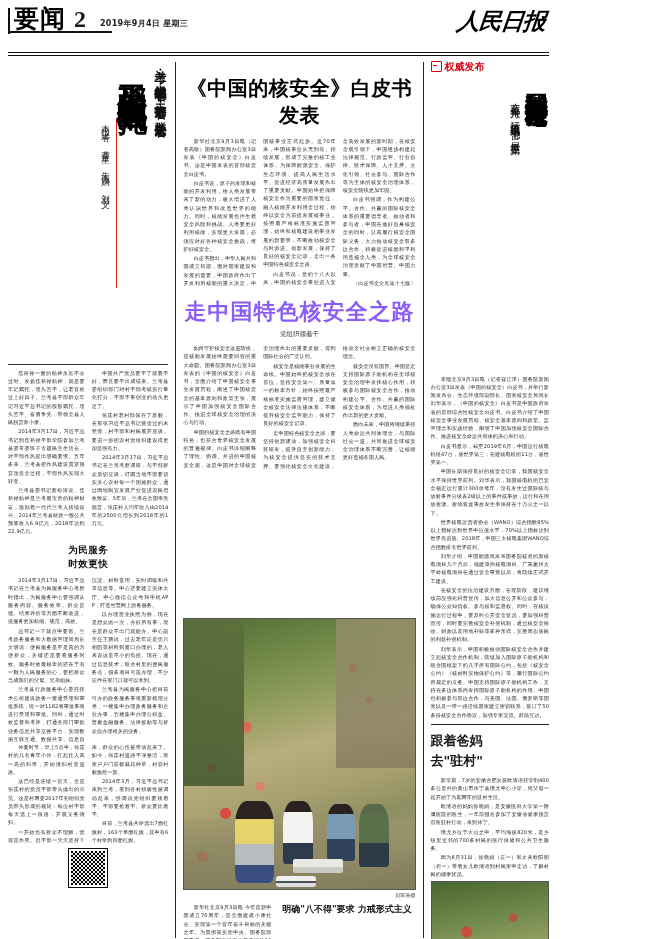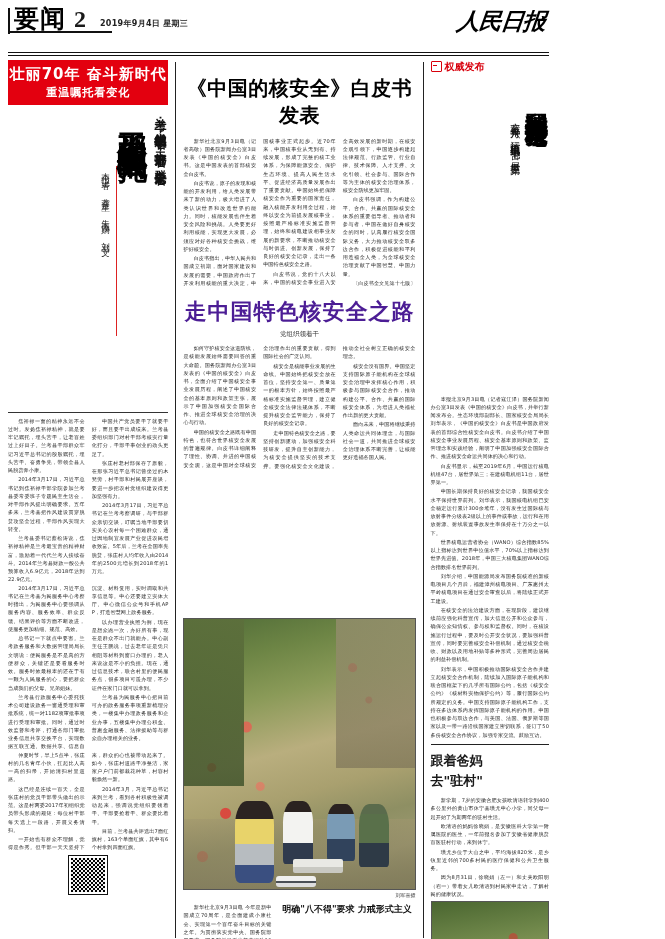--- a/index.html
+++ b/index.html
@@ -189,21 +189,21 @@
     margin: 15px 0 8px;
     color: #000;
   }
   .mid-title2 {
     font-family: "DejaVu Sans", sans-serif;
     font-weight: bold;
     font-size: 22px;
     text-align: center;
     letter-spacing: 1px;
     margin: 10px 0 3px;
-    color: #4c1d95;
+    color: #8b5cf6;
   }
   .byline-center {
     font-family: "DejaVu Sans", sans-serif;
     font-size: 6.5px;
     text-align: center;
     margin-bottom: 5px;
     color:#333;
   }
   .hr-dark { border-top: 1.2px solid #222; margin: 5px 0; }
 
@@ -302,21 +302,21 @@
     margin-top: 2px;
     color:#333;
   }
 
   
   .auth-tag {
     font-family: "DejaVu Sans", sans-serif;
     font-weight: bold;
     font-size: 10px;
     color: #d8000c;
-    margin-bottom: 20px;
+    margin-bottom: 0;
     display: flex; align-items: center; gap: 3px;
   }
   .auth-tag .mark {
     display: inline-block; width: 9px; height: 9px;
     border: 1.4px solid #d8000c; position: relative; border-radius: 1px;
   }
   .auth-tag .mark:after{
     content:""; position:absolute; left:1.5px; top:3px; width:4px; height:1.4px; background:#d8000c;
   }
   .right-flex { display:flex; flex-direction: row-reverse; align-items:flex-start; }
@@ -372,40 +372,38 @@
     </div>
     <div class="mast-right">人民日报</div>
   </div>
   <div class="rule-top"></div>
   <div class="rule-thin"></div>
 
   <div class="body-grid">
 
     <div class="col-left">
 
-      <div class="red-banner">
-        <div class="l1">壮丽70年  奋斗新时代</div>
-        <div class="l2">重温嘱托看变化</div>
-      </div>
 
       <div class="vhead-wrap">
         <div class="vtitle">兰考：党组织领着干，干部抢着干，群众比着干</div>
         <div class="vmain">为了那份印在心中的嘱托</div>
         <div class="vbyline">本报记者  龚金星  朱佩娴  刘书文</div>
       </div>
 
       <div class="txt two-col">
         <p>焦裕禄一面的精神永远不会过时。发扬焦裕禄精神，就是要牢记嘱托，埋头苦干，让老百姓过上好日子。兰考县干部群众牢记习近平总书记的殷殷嘱托，埋头苦干、奋勇争先，带领全县人民脱贫奔小康。</p>
         <p>2014年3月17日，习近平总书记到焦裕禄干部学院参加兰考县委常委班子专题民主生活会，对干部作风提出明确要求。五年多来，兰考县把作风建设贯穿脱贫攻坚全过程，干部作风实现大转变。</p>
         <p>兰考县委书记蔡松涛说，焦裕禄精神是兰考最宝贵的精神财富，激励着一代代兰考人接续奋斗。2014年兰考县财政一般公共预算收入6.9亿元，2018年达到22.9亿元。</p>
         <p>中国共产党员要干了就要干好，而且要干出成绩来。兰考县委组织部门对村干部考核实行量化打分，干部干事创业的劲头更足了。</p>
         <p>张庄村老村部保存了原貌，在那张习近平总书记曾坐过的木凳旁，村干部和村民展开座谈，要进一步把农村党组织建设得更加坚强有力。</p>
         <p>2014年3月17日，习近平总书记在兰考考察调研，与干部群众亲切交谈，叮嘱当地干部要切实关心农村每一个困难群众，通过因地制宜发展产业促进农民增收致富。5年后，兰考在全国率先脱贫，张庄村人均年收入由2014年的2500元增长到2018年的1万元。</p>
       </div>
 
+      <div class="sub-head" style="white-space:pre-line">为民服务
+时效更快</div>
 
       <div class="txt two-col">
         <p>2014年3月17日，习近平总书记在兰考县为民服务中心考察时指出，为民服务中心要强调从服务内容、服务效率、群众反馈、结果评价等方面不断改进，使服务更加精细、规范、高效。</p>
         <p>总书记一下就点中要害。兰考政务服务和大数据管理局局长文明说：便民服务是不是真的方便群众，关键还是要看服务时效。服务时效最根本的还在于有一颗为人民服务的心，要把群众当成我们的父母、兄弟姐妹。</p>
         <p>兰考县行政服务中心委托技术公司建设政务一窗通受理和审批系统，统一对1182项审批事项进行受理和审批。同时，通过时效监督和考评，打通各部门审批业务信息共享交换平台，实现数据互联互通、数据共享、信息自沉淀、材料复用，实时调取和共享信息等。中心还要建立实体大厅、中心微信公众号和手机APP，打造智慧网上政务服务。</p>
         <p>以办理营业执照为例，现在是想众跑一次，办好所有事，现在是群众不出门就能办。中心副主任王鹏说，过去老年证是凭只相阻等材料到窗口办理的，老人来说这是不小的负担。现在，通过信息技术，联合村里的便民服务点，很多项目可遥办理，不少证件在家门口就可以拿到。</p>
         <p>兰考县为民服务中心把目前可办的政务服务事项重新梳理分类，一楼集中办理政务服务和企业办事，五楼集中办理公积金、普惠金融服务、法律援助等与群众自办理相关的业务。</p>
       </div>
 
 

